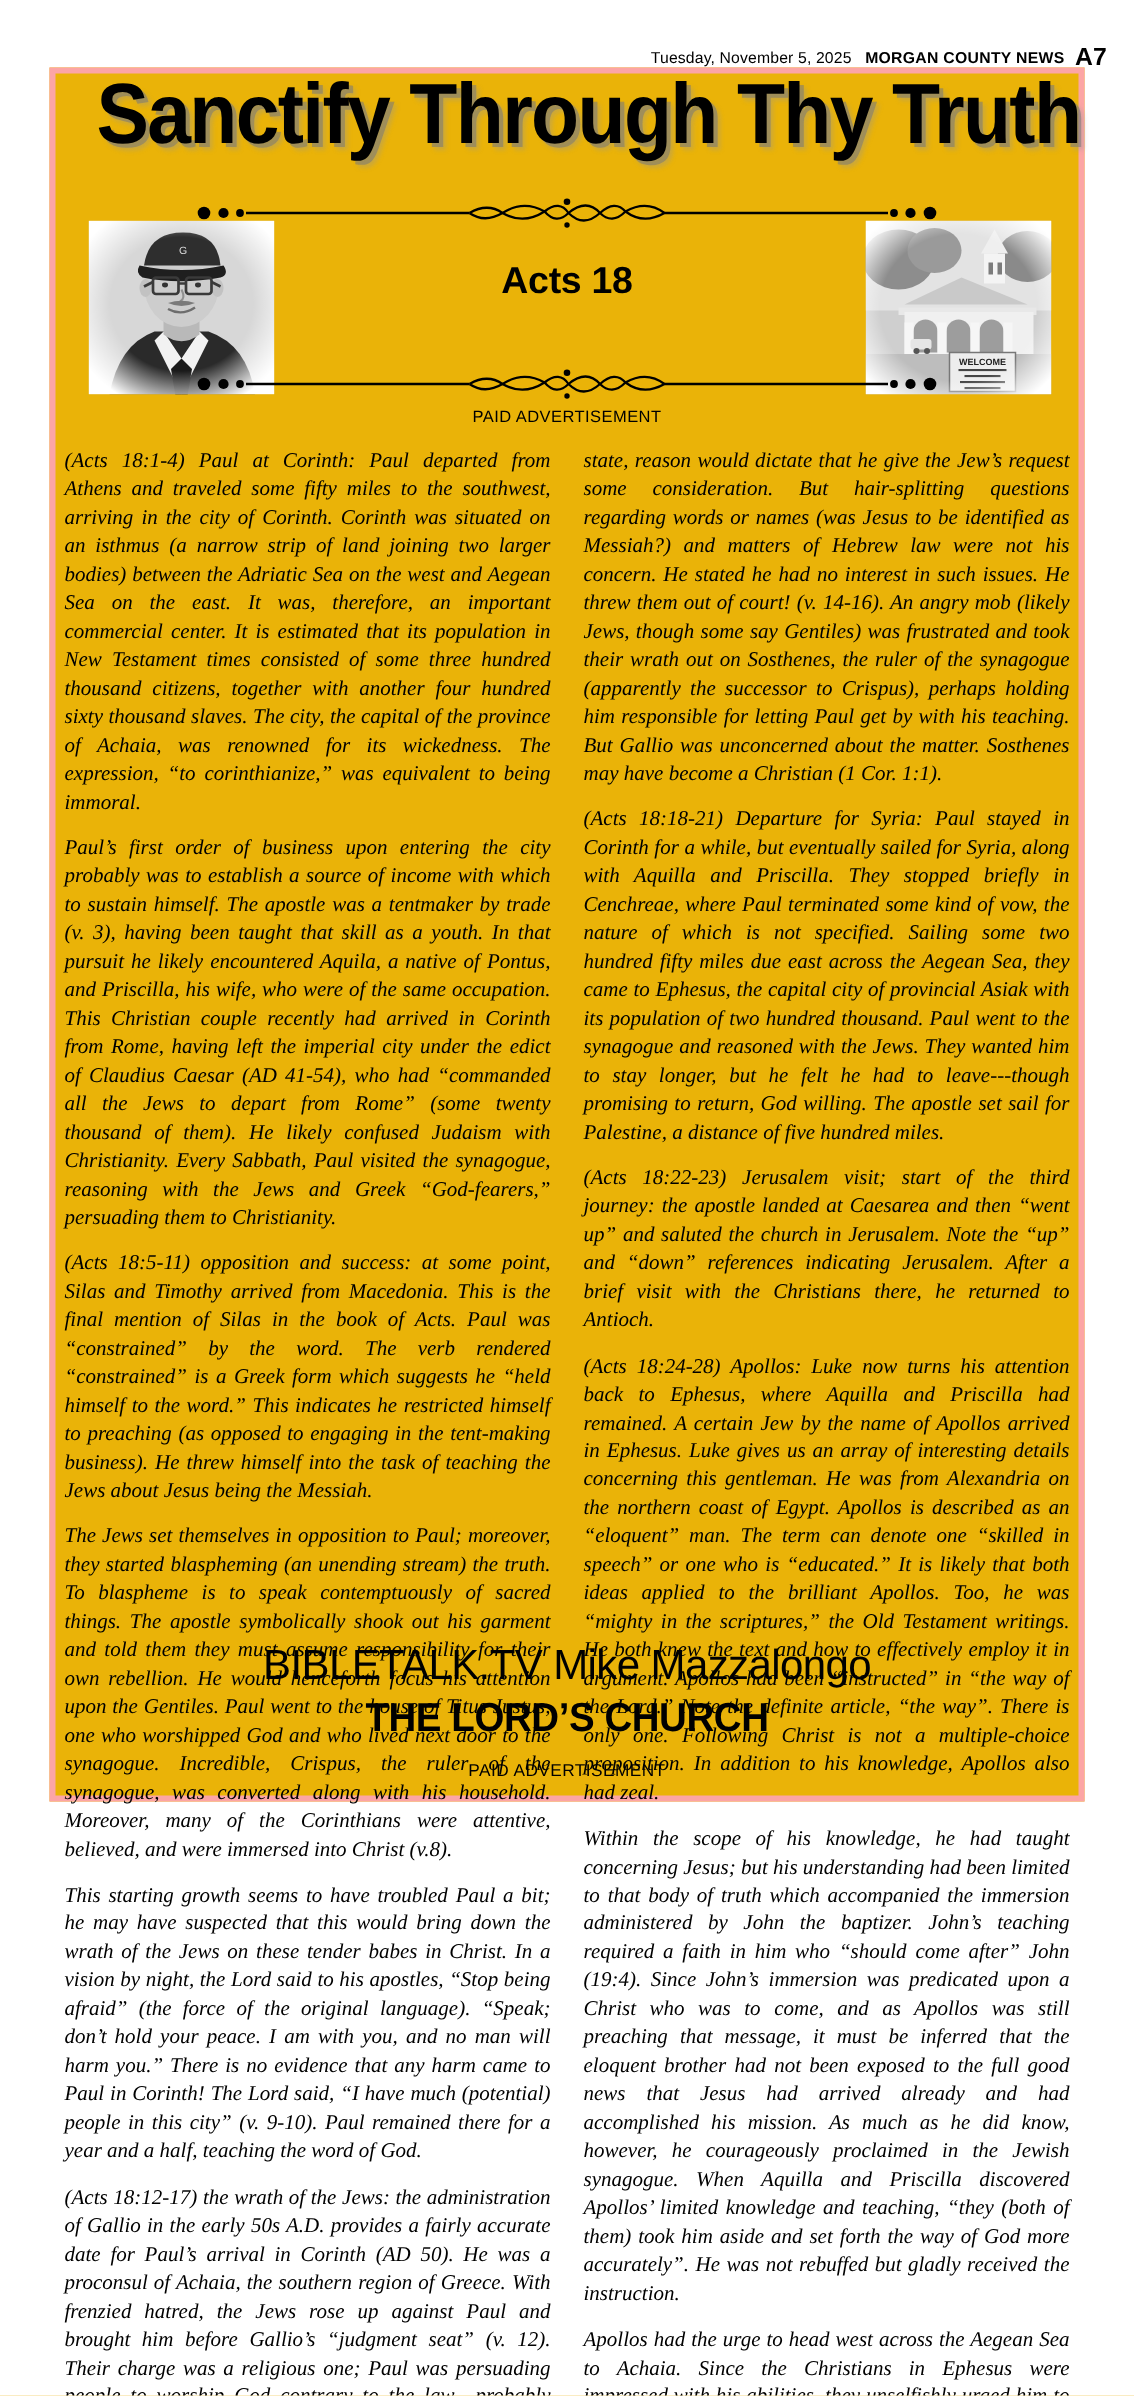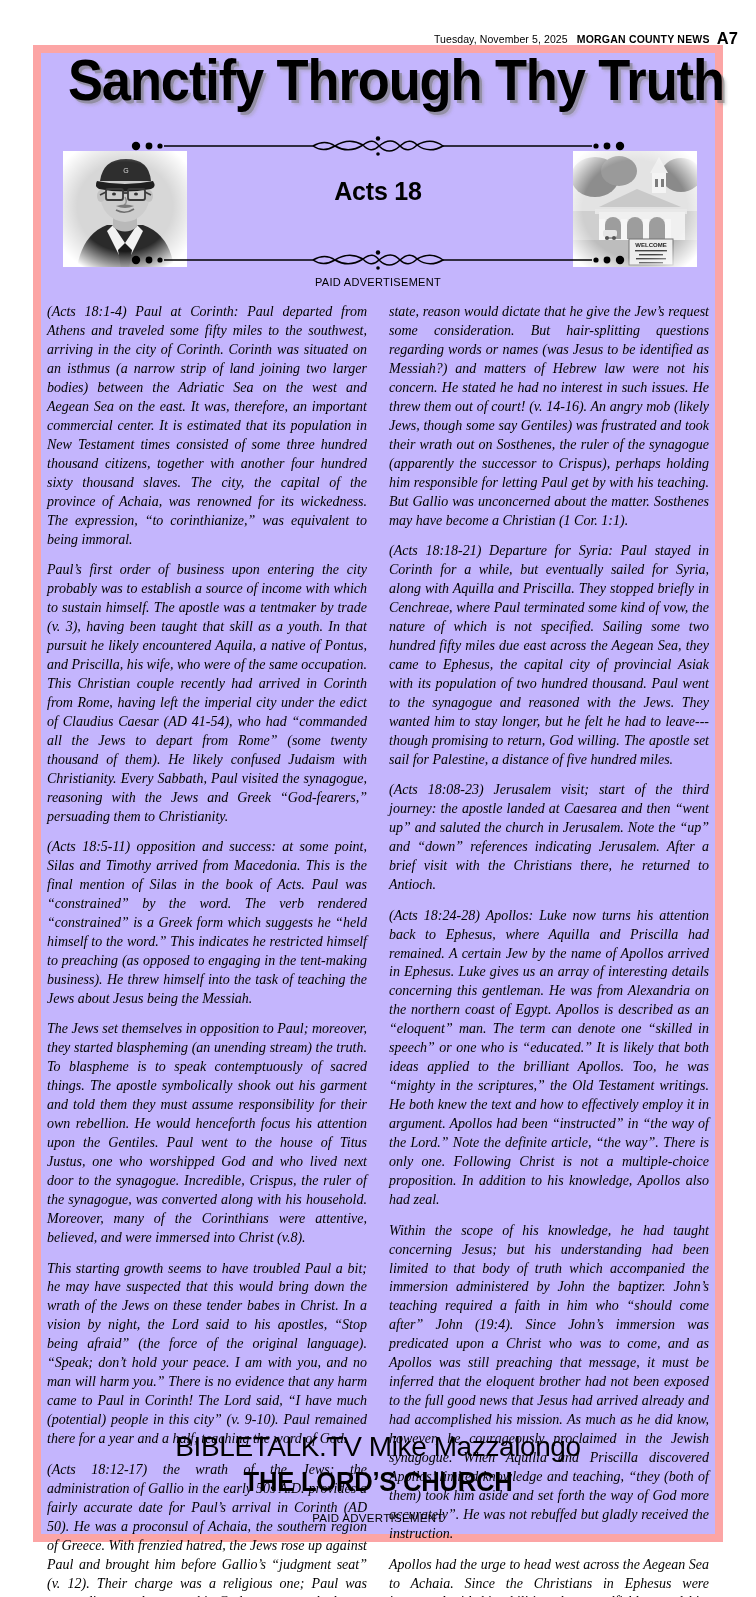--- a/index.html
+++ b/index.html
@@ -26,23 +26,23 @@
     white-space: nowrap;
   }
   .dateline .date { font-weight: 400; }
   .dateline .paper { font-weight: 700; letter-spacing: .2px; margin-left: 6px; }
   .dateline .pageno { font-weight: 700; font-size: 16.5px; margin-left: 4px; vertical-align: -1px; }
 
   
   .ad-frame {
     position: absolute;
     left: 33px; top: 45px;
-    width: 690px; height: 1497px;
-    border: 8px solid #fca5a5;
-    background: #c4b5fd;
+    width: 690px; height: 1156px;
+    border: 4px solid #fca5a5;
+    background: #eab308;
   }
 
   
   .masthead {
     position: relative;
     height: 250px;
   }
   .ad-title {
     position: absolute;
     top: -2px; left: 0; right: 0;
@@ -304,21 +304,21 @@
       <p>Paul’s first order of business upon entering the city probably was to establish a source of income with which to sustain himself. The apostle was a tentmaker by trade (v. 3), having been taught that skill as a youth. In that pursuit he likely encountered Aquila, a native of Pontus, and Priscilla, his wife, who were of the same occupation. This Christian couple recently had arrived in Corinth from Rome, having left the imperial city under the edict of Claudius Caesar (AD 41-54), who had “commanded all the Jews to depart from Rome” (some twenty thousand of them). He likely confused Judaism with Christianity. Every Sabbath, Paul visited the synagogue, reasoning with the Jews and Greek “God-fearers,” persuading them to Christianity.</p>
       <p>(Acts 18:5-11) opposition and success: at some point, Silas and Timothy arrived from Macedonia. This is the final mention of Silas in the book of Acts. Paul was “constrained” by the word. The verb rendered “constrained” is a Greek form which suggests he “held himself to the word.” This indicates he restricted himself to preaching (as opposed to engaging in the tent-making business). He threw himself into the task of teaching the Jews about Jesus being the Messiah.</p>
       <p>The Jews set themselves in opposition to Paul; moreover, they started blaspheming (an unending stream) the truth. To blaspheme is to speak contemptuously of sacred things. The apostle symbolically shook out his garment and told them they must assume responsibility for their own rebellion. He would henceforth focus his attention upon the Gentiles. Paul went to the house of Titus Justus, one who worshipped God and who lived next door to the synagogue. Incredible, Crispus, the ruler of the synagogue, was converted along with his household. Moreover, many of the Corinthians were attentive, believed, and were immersed into Christ (v.8).</p>
       <p>This starting growth seems to have troubled Paul a bit; he may have suspected that this would bring down the wrath of the Jews on these tender babes in Christ. In a vision by night, the Lord said to his apostles, “Stop being afraid” (the force of the original language). “Speak; don’t hold your peace. I am with you, and no man will harm you.” There is no evidence that any harm came to Paul in Corinth! The Lord said, “I have much (potential) people in this city” (v. 9-10). Paul remained there for a year and a half, teaching the word of God.</p>
       <p>(Acts 18:12-17) the wrath of the Jews: the administration of Gallio in the early 50s A.D. provides a fairly accurate date for Paul’s arrival in Corinth (AD 50). He was a proconsul of Achaia, the southern region of Greece. With frenzied hatred, the Jews rose up against Paul and brought him before Gallio’s “judgment seat” (v. 12). Their charge was a religious one; Paul was persuading people to worship God contrary to the law---probably Roman law. Since Jewish law would have no meaning to a Roman official.</p>
       <p>Paul was about to speak in response to this charge. Before he had that opportunity, however, Gallio himself spoke. He argued that if the apostle had been guilty of some crime against the</p>
     </div>
     <div class="col">
       <p>state, reason would dictate that he give the Jew’s request some consideration. But hair-splitting questions regarding words or names (was Jesus to be identified as Messiah?) and matters of Hebrew law were not his concern. He stated he had no interest in such issues. He threw them out of court! (v. 14-16). An angry mob (likely Jews, though some say Gentiles) was frustrated and took their wrath out on Sosthenes, the ruler of the synagogue (apparently the successor to Crispus), perhaps holding him responsible for letting Paul get by with his teaching. But Gallio was unconcerned about the matter. Sosthenes may have become a Christian (1 Cor. 1:1).</p>
       <p>(Acts 18:18-21) Departure for Syria: Paul stayed in Corinth for a while, but eventually sailed for Syria, along with Aquilla and Priscilla. They stopped briefly in Cenchreae, where Paul terminated some kind of vow, the nature of which is not specified. Sailing some two hundred fifty miles due east across the Aegean Sea, they came to Ephesus, the capital city of provincial Asiak with its population of two hundred thousand. Paul went to the synagogue and reasoned with the Jews. They wanted him to stay longer, but he felt he had to leave---though promising to return, God willing. The apostle set sail for Palestine, a distance of five hundred miles.</p>
-      <p>(Acts 18:08-23) Jerusalem visit; start of the third journey: the apostle landed at Caesarea and then “went up” and saluted the church in Jerusalem. Note the “up” and “down” references indicating Jerusalem. After a brief visit with the Christians there, he returned to Antioch.</p>
+      <p>(Acts 18:22-23) Jerusalem visit; start of the third journey: the apostle landed at Caesarea and then “went up” and saluted the church in Jerusalem. Note the “up” and “down” references indicating Jerusalem. After a brief visit with the Christians there, he returned to Antioch.</p>
       <p>(Acts 18:24-28) Apollos: Luke now turns his attention back to Ephesus, where Aquilla and Priscilla had remained. A certain Jew by the name of Apollos arrived in Ephesus. Luke gives us an array of interesting details concerning this gentleman. He was from Alexandria on the northern coast of Egypt. Apollos is described as an “eloquent” man. The term can denote one “skilled in speech” or one who is “educated.” It is likely that both ideas applied to the brilliant Apollos. Too, he was “mighty in the scriptures,” the Old Testament writings. He both knew the text and how to effectively employ it in argument. Apollos had been “instructed” in “the way of the Lord.” Note the definite article, “the way”. There is only one. Following Christ is not a multiple-choice proposition. In addition to his knowledge, Apollos also had zeal.</p>
       <p>Within the scope of his knowledge, he had taught concerning Jesus; but his understanding had been limited to that body of truth which accompanied the immersion administered by John the baptizer. John’s teaching required a faith in him who “should come after” John (19:4). Since John’s immersion was predicated upon a Christ who was to come, and as Apollos was still preaching that message, it must be inferred that the eloquent brother had not been exposed to the full good news that Jesus had arrived already and had accomplished his mission. As much as he did know, however, he courageously proclaimed in the Jewish synagogue. When Aquilla and Priscilla discovered Apollos’ limited knowledge and teaching, “they (both of them) took him aside and set forth the way of God more accurately”. He was not rebuffed but gladly received the instruction.</p>
       <p>Apollos had the urge to head west across the Aegean Sea to Achaia. Since the Christians in Ephesus were impressed with his abilities, they unselfishly urged him to go forth in this mission endeavor. To show their confidence in him, they wrote a letter of commendation. Since Aquila and Priscilla had lived in Corinth, their names on the letter would lend weight to the recommendation. When he arrived in Corinth, Apollos was a great help to those who “had believed” (18:8; 20:24).</p>
     </div>
   </div>
 
   <div class="ad-footer">
     <div class="f-line1">BIBLETALK.TV Mike Mazzalongo</div>
     <div class="f-line3">THE LORD’S CHURCH</div>
     <div class="f-paid">PAID ADVERTISEMENT</div>

